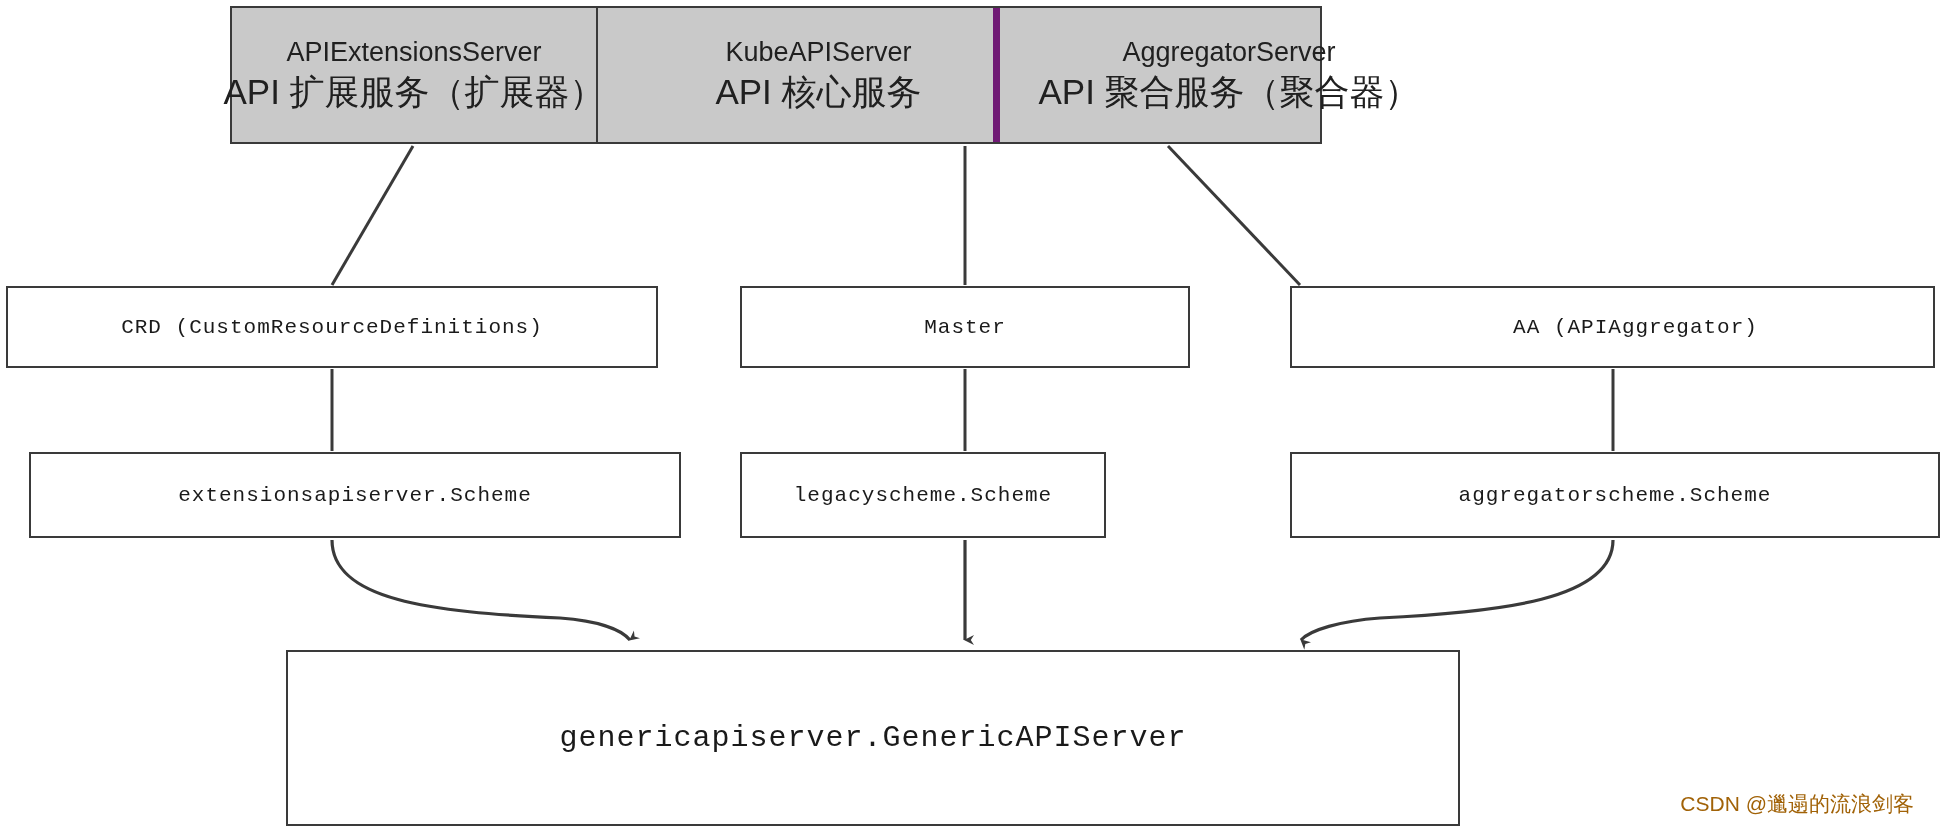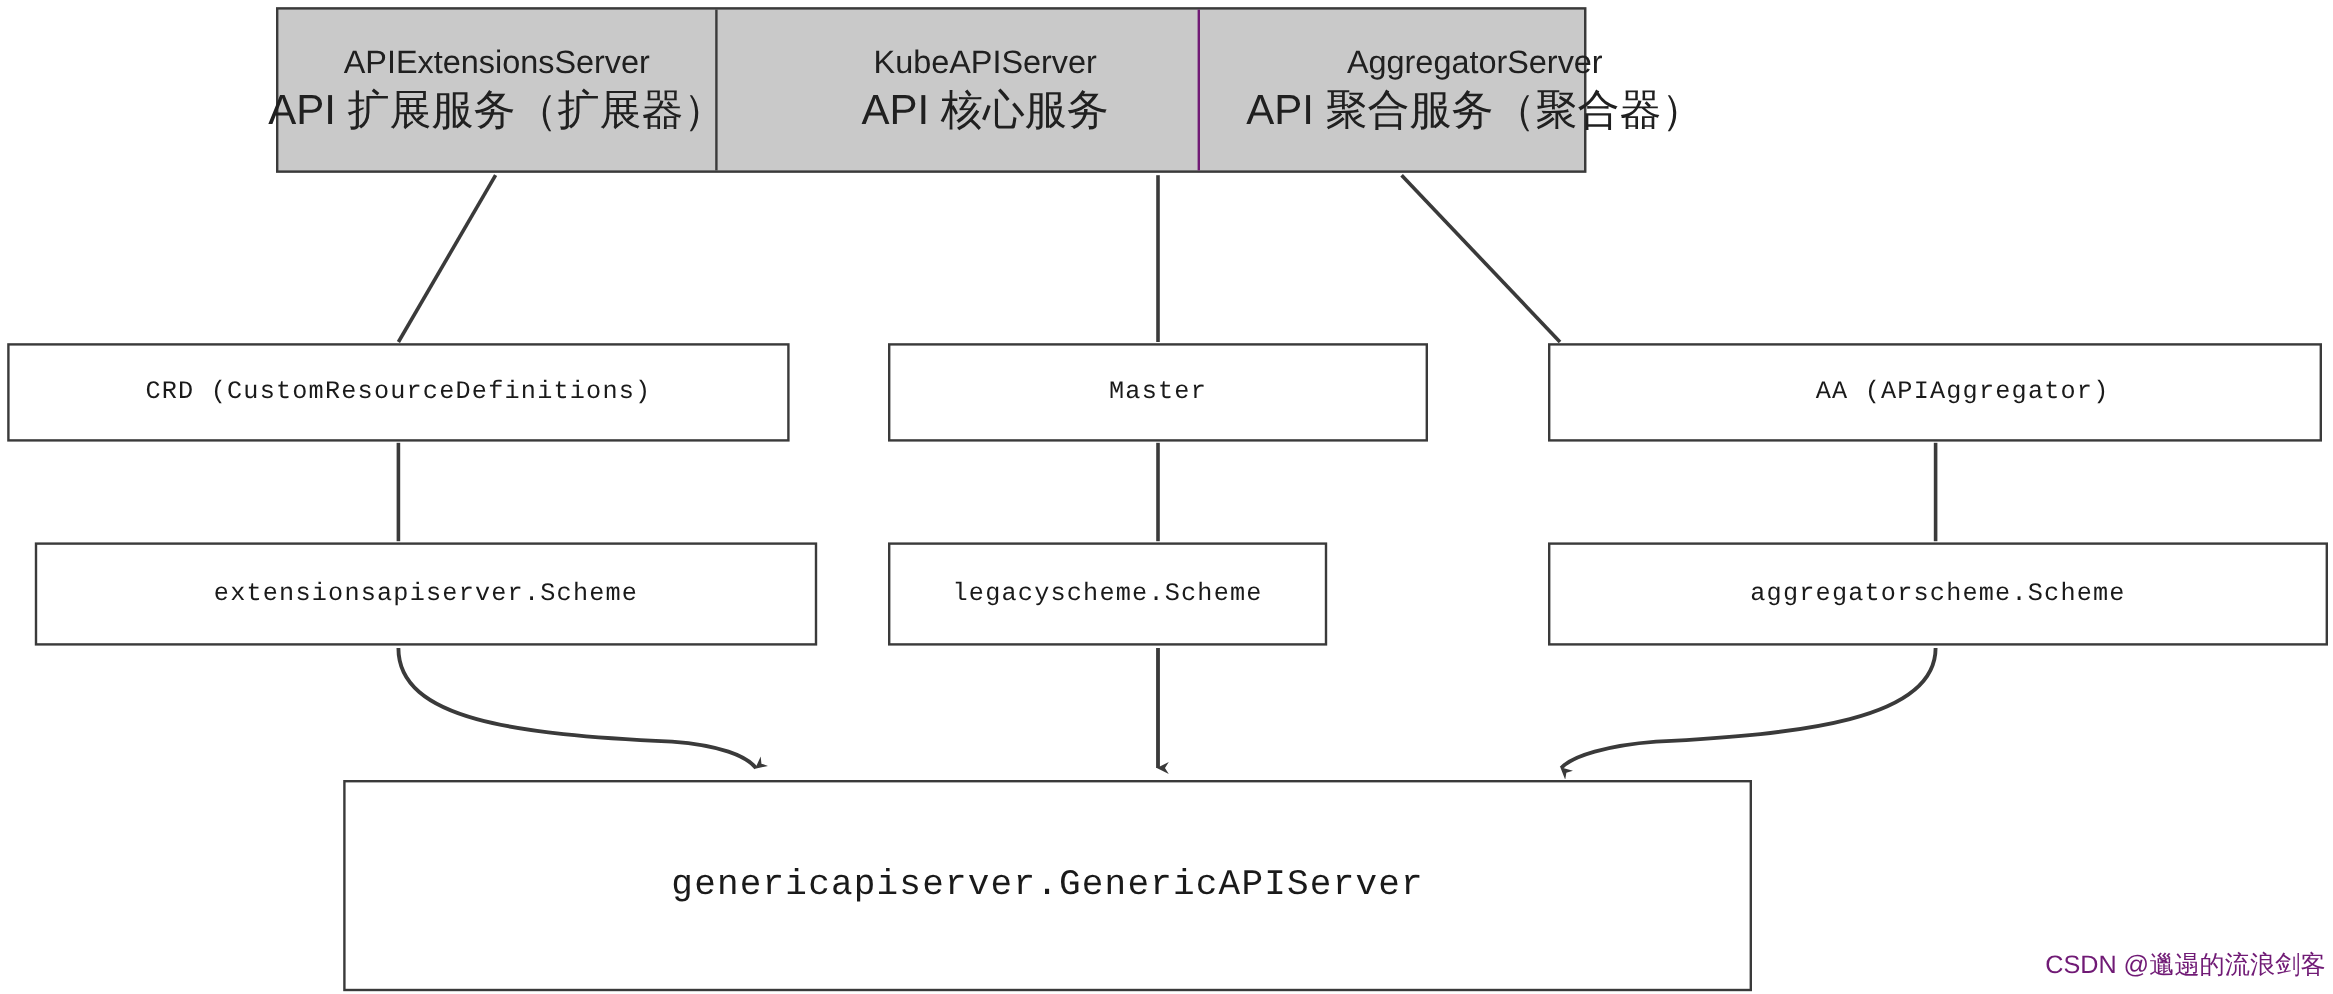--- a/index.html
+++ b/index.html
@@ -37,21 +37,21 @@
     box-sizing: border-box;
     display: flex;
     flex-direction: column;
     align-items: center;
     justify-content: center;
     color: #202020;
     text-align: center;
     line-height: 1.28;
   }
   .server-cell.c1 { width: 366px; border-right: 2px solid #3a3a3a; }
-  .server-cell.c2 { width: 356px; border-right: 2px solid #701a75; }
+  .server-cell.c2 { width: 356px; border-right: 7px solid #701a75; }
   .server-cell.c3 { width: 366px; }
   .server-en {
     font-size: 27px;
     font-weight: 400;
     letter-spacing: 0px;
     white-space: nowrap;
   }
   .server-cn {
     font-size: 35px;
     font-weight: 400;
@@ -92,24 +92,24 @@
     position: absolute;
     left: 0; top: 0;
     width: 1944px;
     height: 828px;
     pointer-events: none;
   }
 
   
   #watermark {
     position: absolute;
-    right: 6px;
+    right: 30px;
     bottom: 10px;
     font-size: 21px;
-    color: #701a75;
+    color: #a16207;
     font-family: "Liberation Sans", sans-serif;
     white-space: nowrap;
   }
 </style>
 </head>
 <body>
 
 <div id="canvas">
 
   <div class="server-bar">

